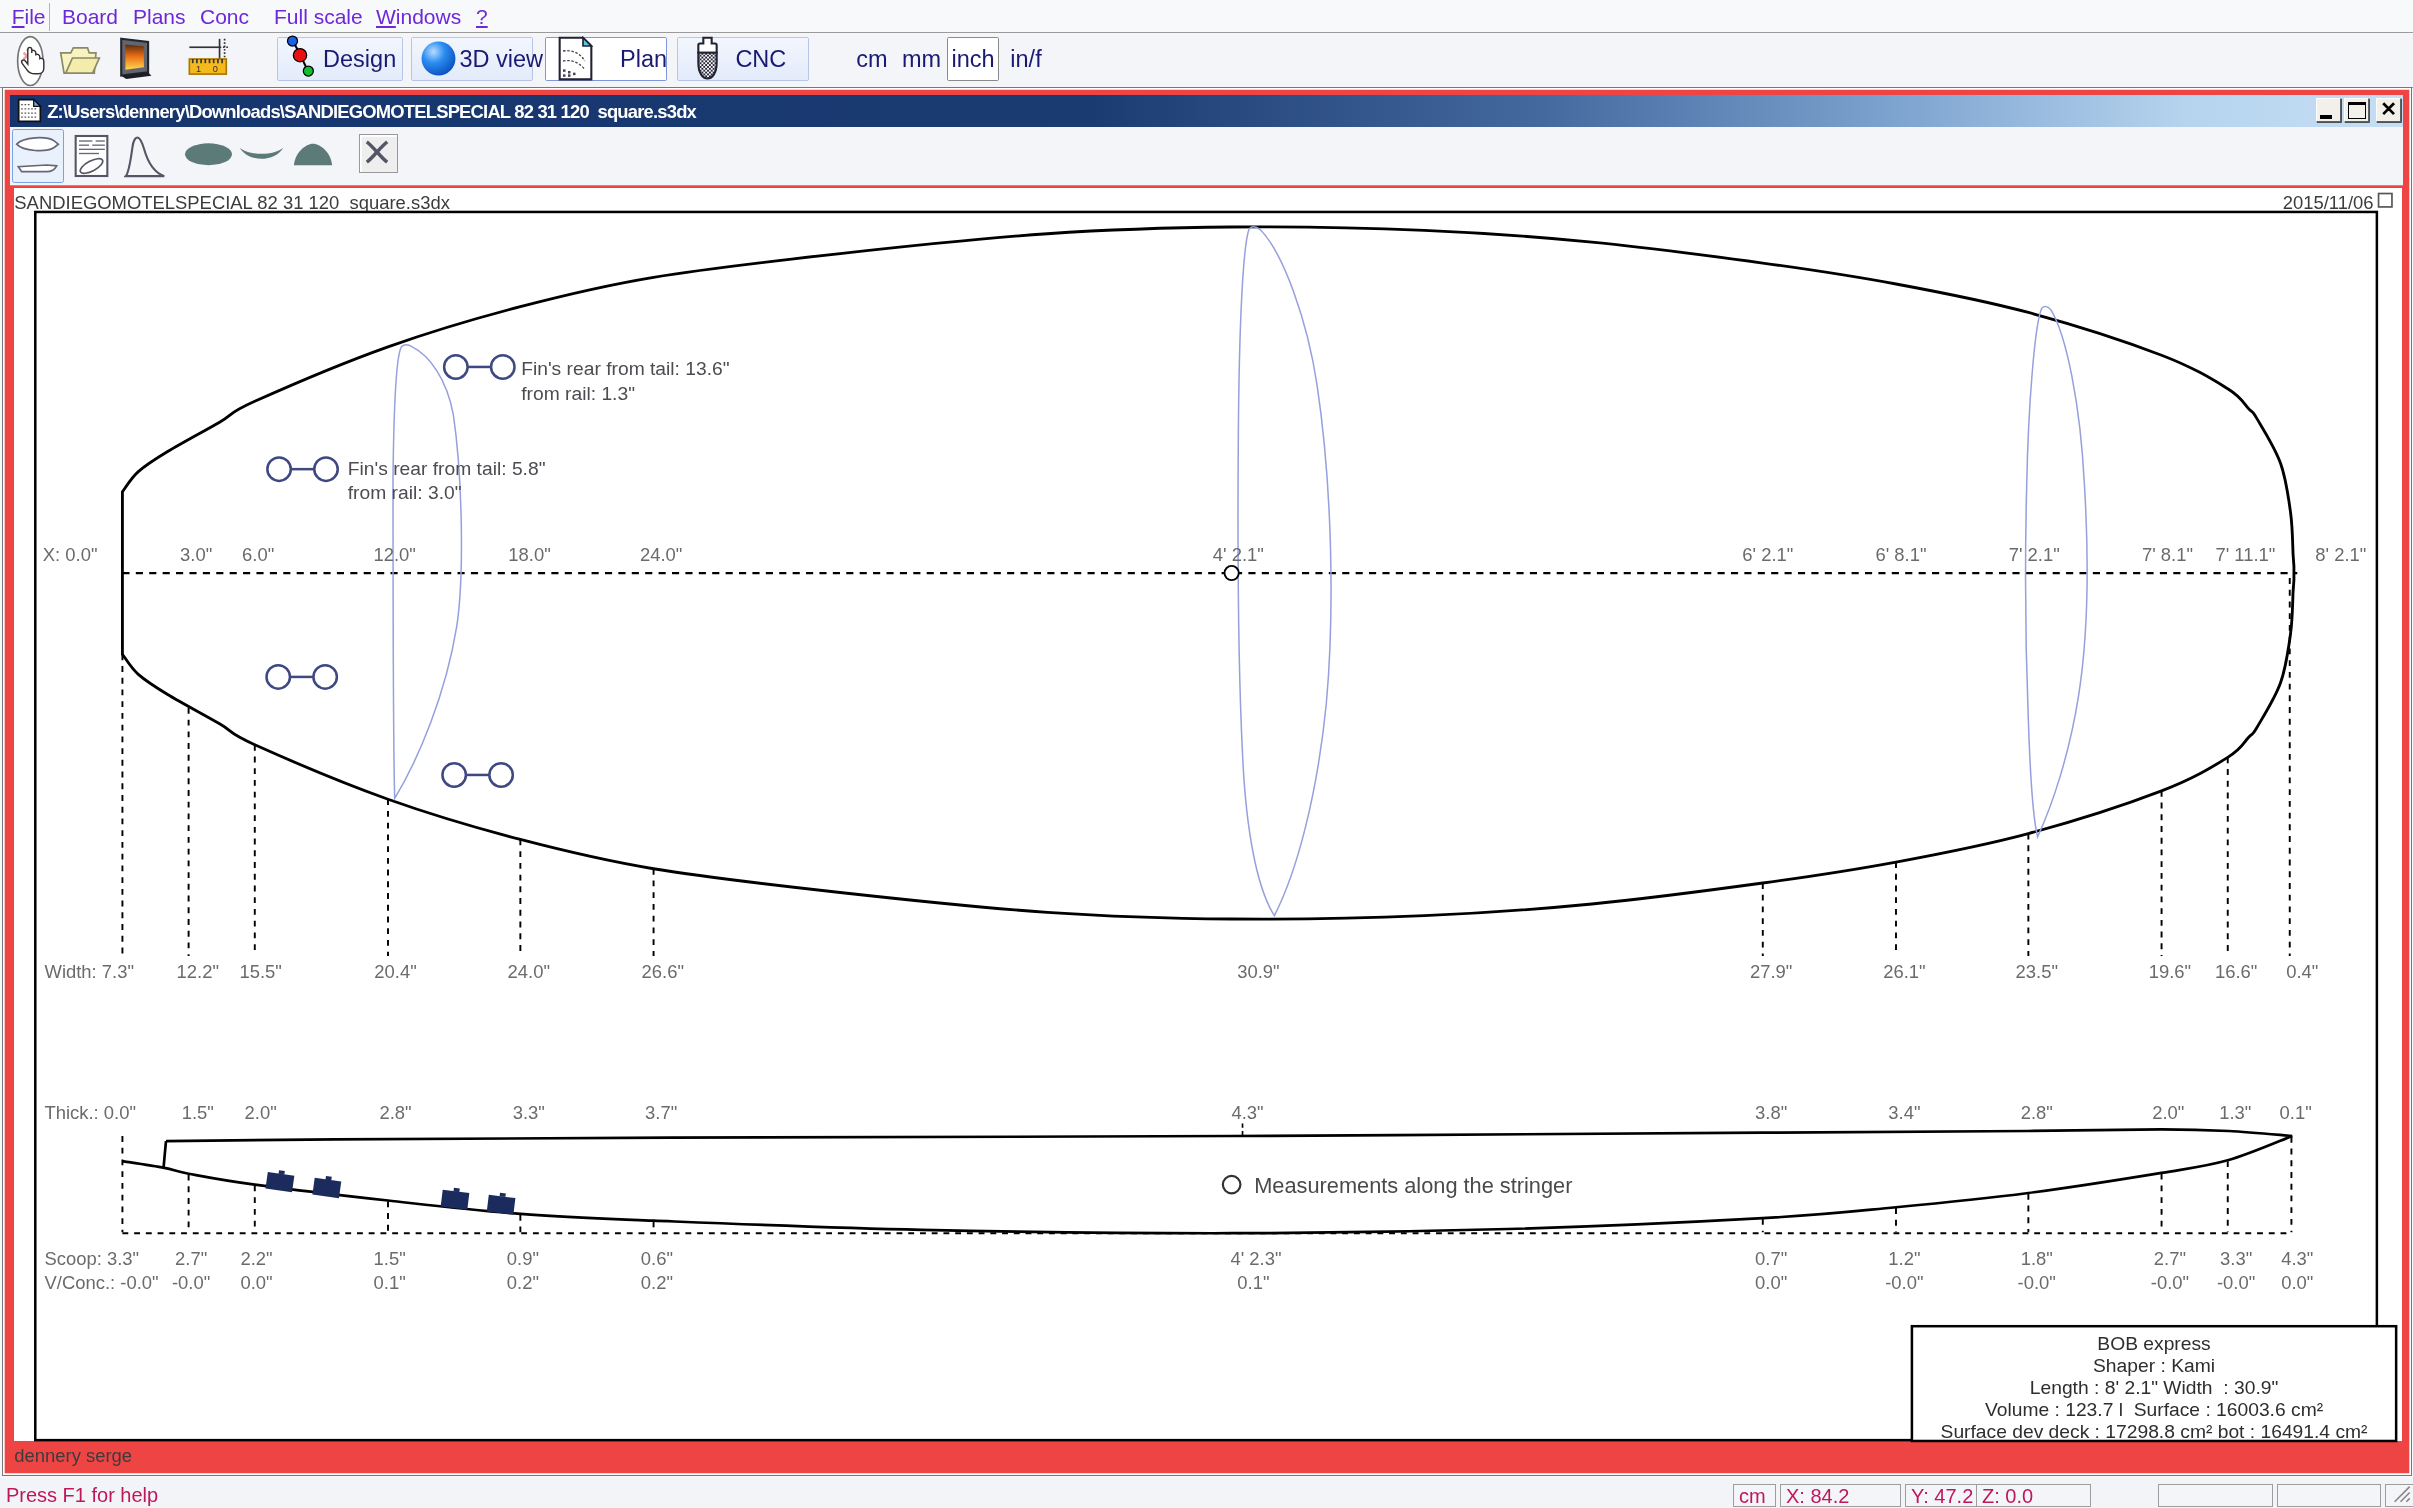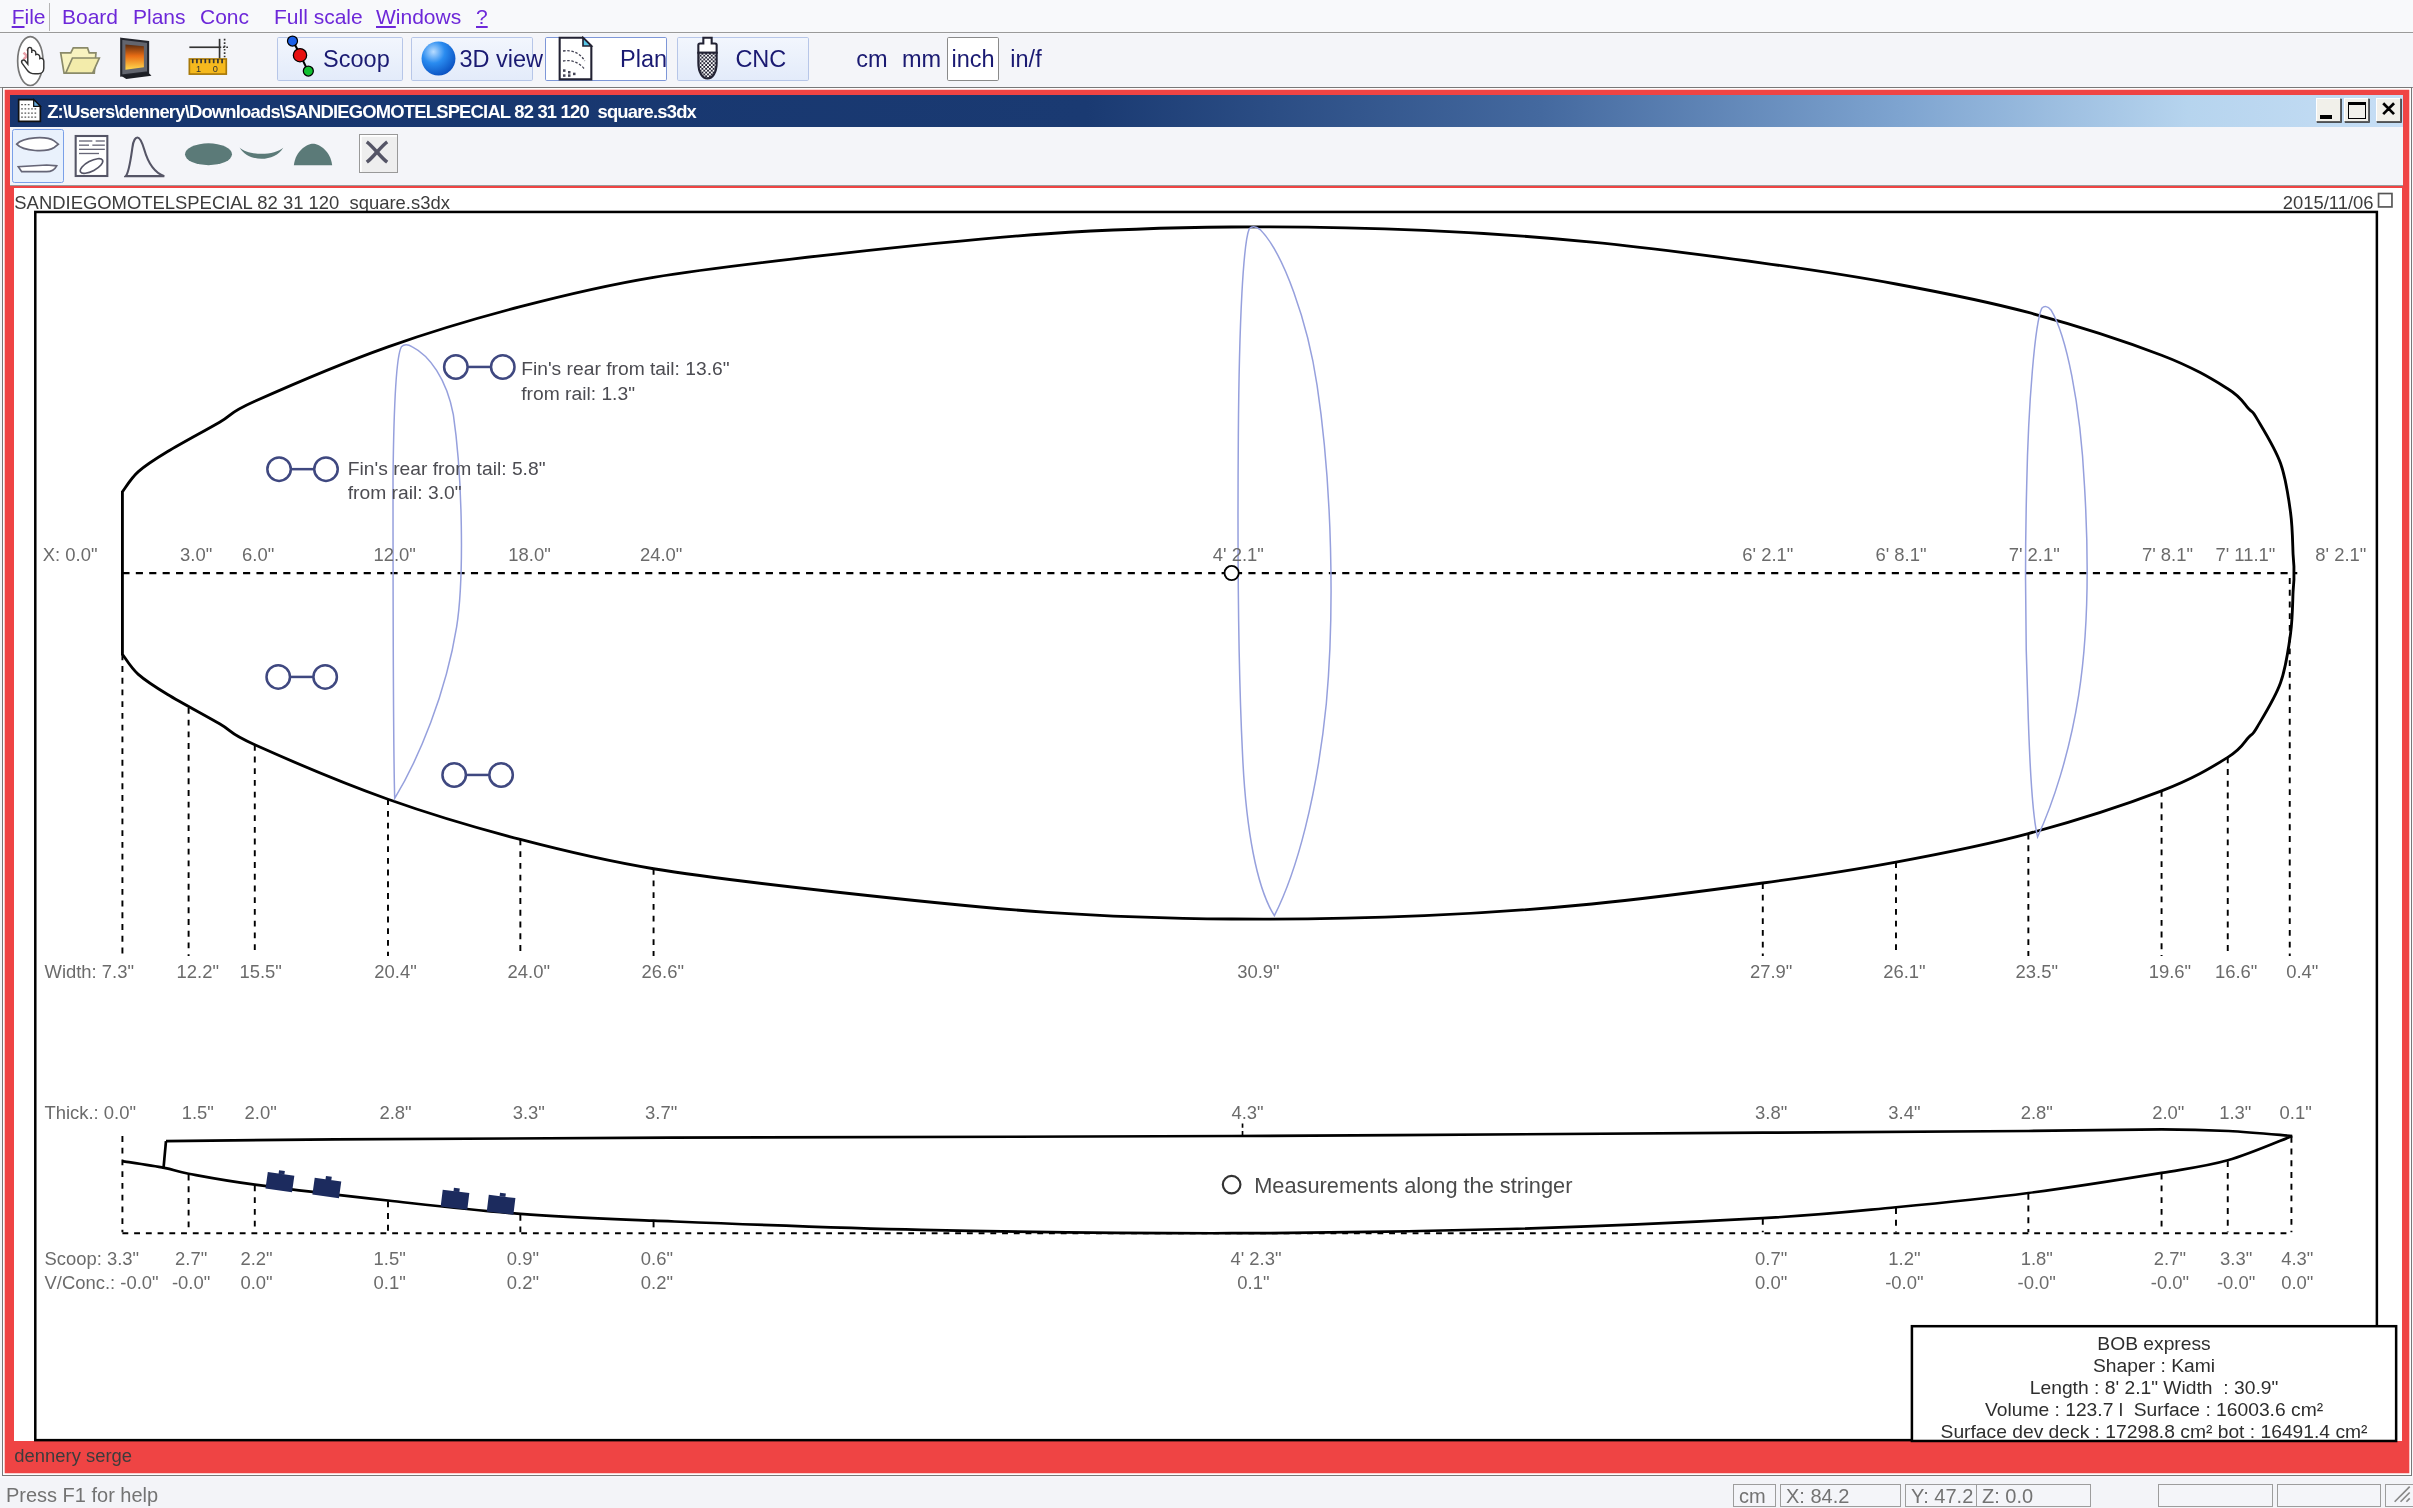--- a/index.html
+++ b/index.html
@@ -20,21 +20,21 @@
 #titlebar {position:absolute;left:7.5px;top:6.7px;right:7.5px;height:32px;
   background:linear-gradient(90deg,#16356e 0%,#1a3a72 45%,#44699f 64%,#7ea4d0 79%,#b6d4ee 91%,#c6def5 100%);
   color:#fff;font-size:18.4px;font-weight:bold;letter-spacing:-0.8px}
 .wbtn {position:absolute;top:3.4px;width:25px;height:24px;background:#f1f0ea;
   border-top:1.7px solid #fff;border-left:1.7px solid #fff;
   border-right:1.7px solid #606060;border-bottom:1.7px solid #606060;box-shadow:0.8px 0.8px 0 #303030}
 #toolbar2 {position:absolute;left:7.5px;top:39px;right:7.5px;height:59px;background:#f4f5f9;
   border-bottom:1.7px solid #9a9a9a}
 #canvas {position:absolute;left:11px;top:100px;right:9.2px;bottom:34px;background:#fff}
 #statusbar {position:absolute;left:0;top:1478px;width:2413px;height:30px;background:#f3f4f8;
-  font-size:20px;color:#737373}
+  font-size:20px;color:#be185d}
 .sfield {position:absolute;top:5.9px;height:23.5px;border:0.8px solid #9d9d9d;
   padding-left:5px;background:#f4f5f9}
 .icon {position:absolute}
 </style></head><body>
 
 <div id="menubar">
   <span style="left:11.7px"><u>F</u>ile</span>
     <span style="left:62px">Board</span>
   <span style="left:133px">Plans</span>
     <span style="left:200px">Conc</span>
@@ -86,21 +86,21 @@
         <text x="32" y="41" font-size="11" fill="#333" font-family="'Liberation Sans'">0</text>
       </svg></div>
   <div class="tbtn" style="left:277px;width:126px">
       <span style="margin-left:6.7px"><svg width="35" height="42" viewBox="0 0 42 50">
           <line x1="10" y1="8" x2="18" y2="23" stroke="#000" stroke-width="2.5"></line>
           <line x1="18" y1="23" x2="27" y2="42" stroke="#000" stroke-width="2.5"></line>
           <circle cx="9" cy="7" r="6" fill="#1c60e8" stroke="#000" stroke-width="1.5"></circle>
           <circle cx="18" cy="24" r="8" fill="#e81010" stroke="#000" stroke-width="1.5"></circle>
           <circle cx="28" cy="43" r="6" fill="#10c030" stroke="#000" stroke-width="1.5"></circle>
         </svg></span>
-      <span style="margin-left:3.4px">Scoop</span>
+      <span style="margin-left:3.4px">Design</span>
     </div>
   <div class="tbtn" style="left:411px;width:122px">
       <span style="margin-left:6.7px;margin-top:5px"><svg width="39" height="39" viewBox="0 0 46 46">
           <defs>
             <radialGradient id="sph" cx="0.35" cy="0.3" r="0.75">
               <stop offset="0" stop-color="#b8dcff"></stop>
               <stop offset="0.45" stop-color="#2a8cf0"></stop>
               <stop offset="1" stop-color="#0a50c0"></stop>
             </radialGradient>
           </defs>

